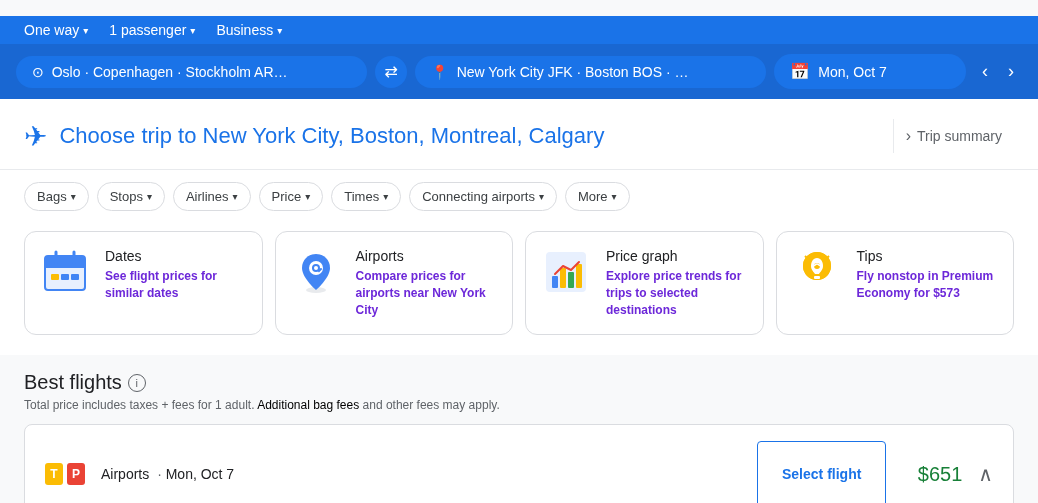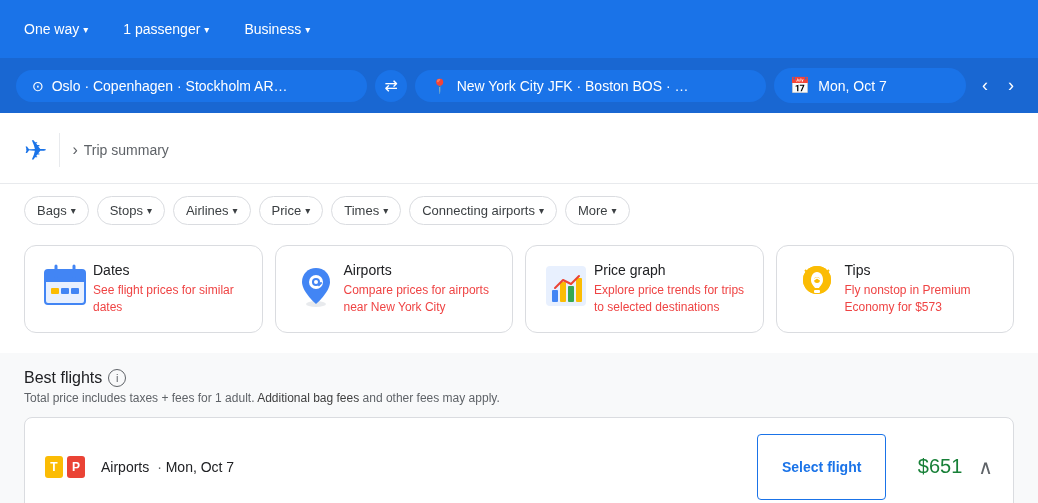--- a/index.html
+++ b/index.html
@@ -1,24 +1,25 @@
 <!DOCTYPE html>
 <html><head>
   <meta charset="utf-8">
   <style>
     * { box-sizing: border-box; margin: 0; padding: 0; }
     body { font-family: 'Google Sans', Arial, sans-serif; background: #f8f9fa; font-size: 14px; width: 1038px; overflow-x: hidden; }
 
     
     .top-bar {
       background: #1a73e8;
-      padding: 17px 16px;
-      display: flex;
-      align-items: center;
-      gap: 19px;
+      padding: 2px 16px;
+      display: flex;
+      align-items: center;
+      gap: 5px;
+      margin-top: 16px;
     }
     .top-bar-btn {
       background: none;
       border: none;
       color: white;
       font-size: 14px;
       cursor: pointer;
       display: flex;
       align-items: center;
       gap: 4px;
@@ -157,50 +158,50 @@
       gap: 12px;
       padding: 8px 24px 20px;
     }
     .card {
       flex: 1;
       border: 1px solid #dadce0;
       border-radius: 12px;
       padding: 16px;
       display: flex;
       align-items: flex-start;
-      gap: 4px;
+      gap: 16px;
       cursor: pointer;
       background: white;
     }
     .card-icon {
       width: 48px;
       height: 48px;
       flex-shrink: 0;
       display: flex;
       align-items: center;
       justify-content: center;
       font-size: 32px;
     }
     .card-body { flex: 1; }
     .card-title { font-size: 14px; font-weight: 500; color: #202124; margin-bottom: 4px; }
-    .card-desc { font-size: 12px; color: #ef4444; line-height: 1.4; }
+    .card-desc { font-size: 12px; color: #6d28d9; line-height: 1.4; font-weight: bold; }
 
     
     .best-flights-section {
       padding: 16px 24px 8px;
       background: #f8f9fa;
     }
     .best-flights-header {
       display: flex;
       align-items: center;
       gap: 6px;
       margin-bottom: 4px;
     }
     .best-flights-title {
-      font-size: 16px;
+      font-size: 20px;
       font-weight: 500;
       color: #202124;
     }
     .info-icon {
       width: 18px;
       height: 18px;
       border: 1px solid #5f6368;
       border-radius: 50%;
       display: inline-flex;
       align-items: center;
@@ -208,21 +209,21 @@
       font-size: 11px;
       color: #5f6368;
       cursor: pointer;
     }
     .best-flights-subtitle {
       font-size: 12px;
       color: #5f6368;
       margin-bottom: 12px;
     }
     .best-flights-subtitle a {
-      color: #404040;
+      color: #000000;
       text-decoration: none;
     }
     .sort-row {
       display: flex;
       justify-content: flex-end;
       align-items: center;
       gap: 8px;
       margin-bottom: 8px;
       font-size: 13px;
       color: #5f6368;
@@ -342,20 +343,21 @@
   <div class="nav-arrows">
     <button class="nav-arrow">‹</button>
     <button class="nav-arrow">›</button>
   </div>
 </div>
 
 <div class="main-content">
 
   <div class="header-row">
     <span class="header-icon">✈</span>
+    <h1 class="header-title">Choose trip to New York City, Boston, Montreal, Calgary</h1>
     <button class="trip-summary-btn">
       <span style="font-size:16px;">›</span>
       <span>Trip summary</span>
     </button>
   </div>
 
   <div class="filter-row">
     <div class="filter-chip">
       <span>Bags</span>
       <span style="font-size:10px;">▾</span>

